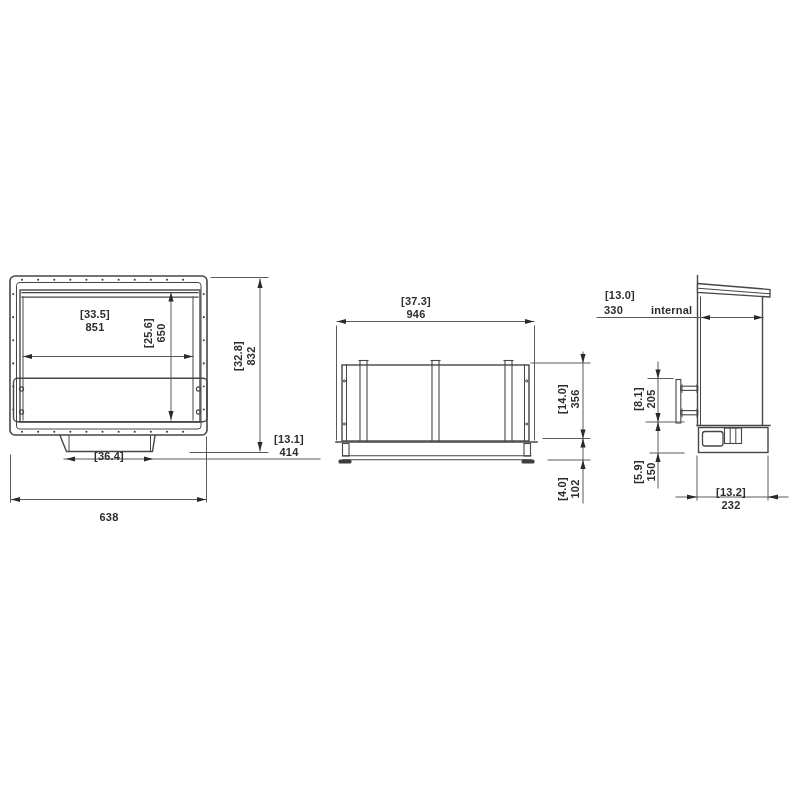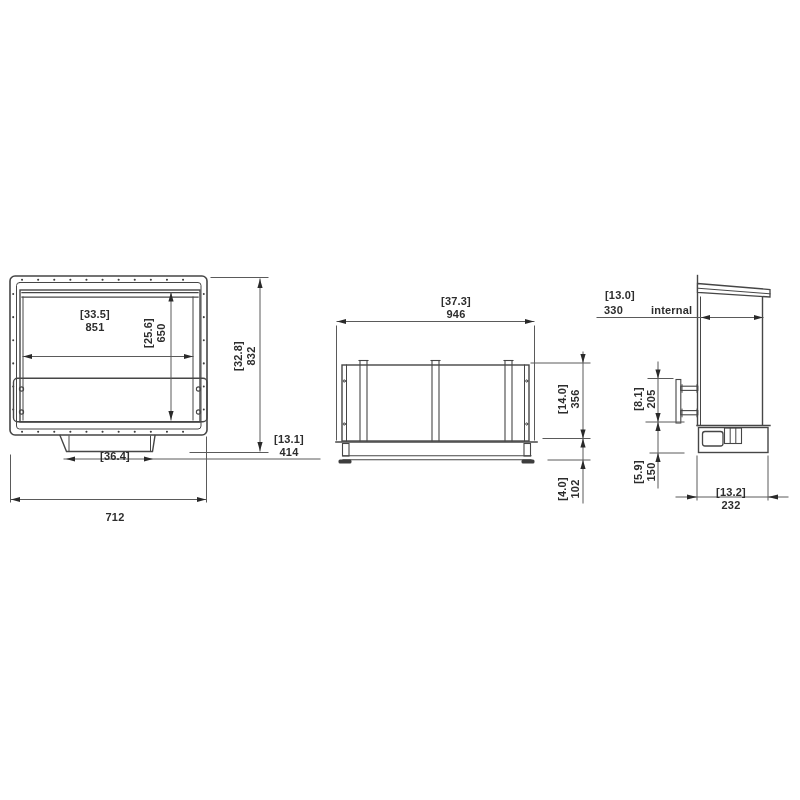--- a/index.html
+++ b/index.html
@@ -203,26 +203,26 @@
     <span>650</span>
   </div>
   <div class="dim-label vertical" style="left:245px;top:356px;">
     <span>[32.8]</span>
     <span>832</span>
   </div>
   <div class="dim-label" style="left:289px;top:446px;">
     <span>[13.1]</span>
     <span>414</span>
   </div>
-  <div class="dim-label" style="left:115px;top:487px;gap:48px;">
+  <div class="dim-label" style="left:109px;top:487px;gap:48px;">
     <span>[36.4]</span>
-    <span>712</span>
-  </div>
-
-  <div class="dim-label" style="left:456px;top:308px;">
+    <span>638</span>
+  </div>
+
+  <div class="dim-label" style="left:416px;top:308px;">
     <span>[37.3]</span>
     <span>946</span>
   </div>
   <div class="dim-label vertical" style="left:569px;top:399px;">
     <span>[14.0]</span>
     <span>356</span>
   </div>
   <div class="dim-label vertical" style="left:569px;top:489px;">
     <span>[4.0]</span>
     <span>102</span>

